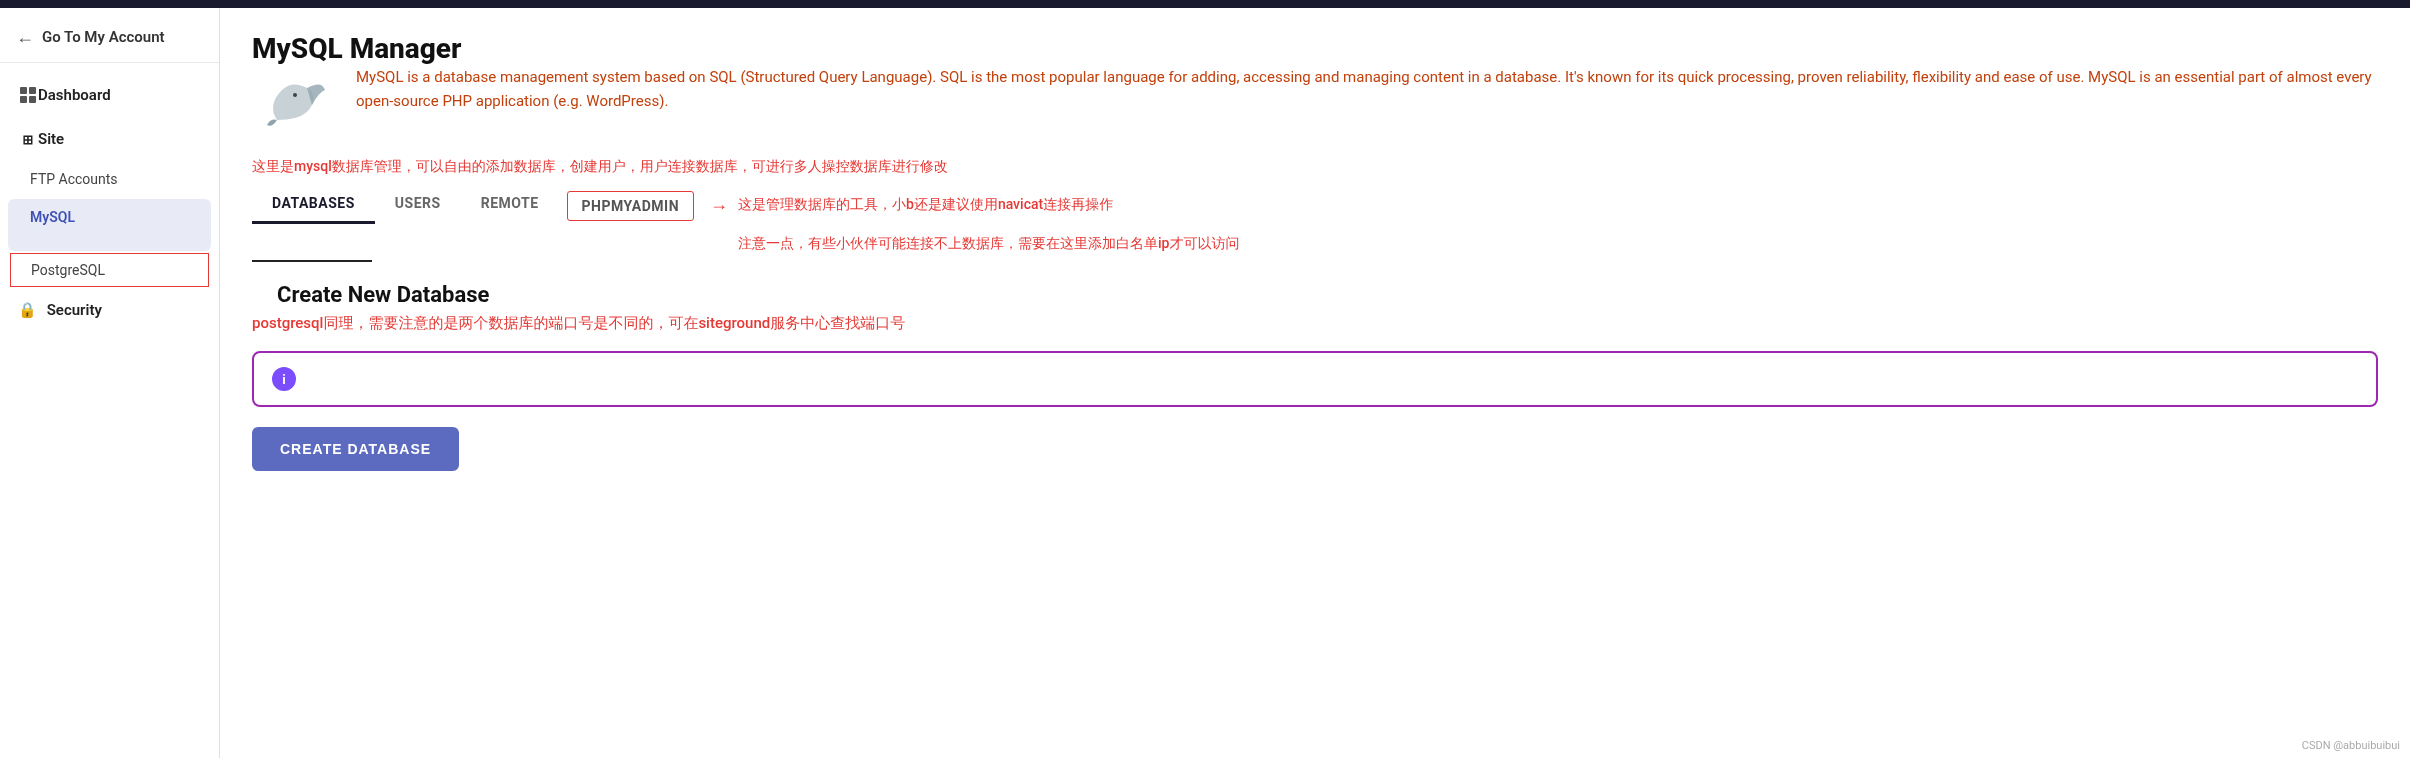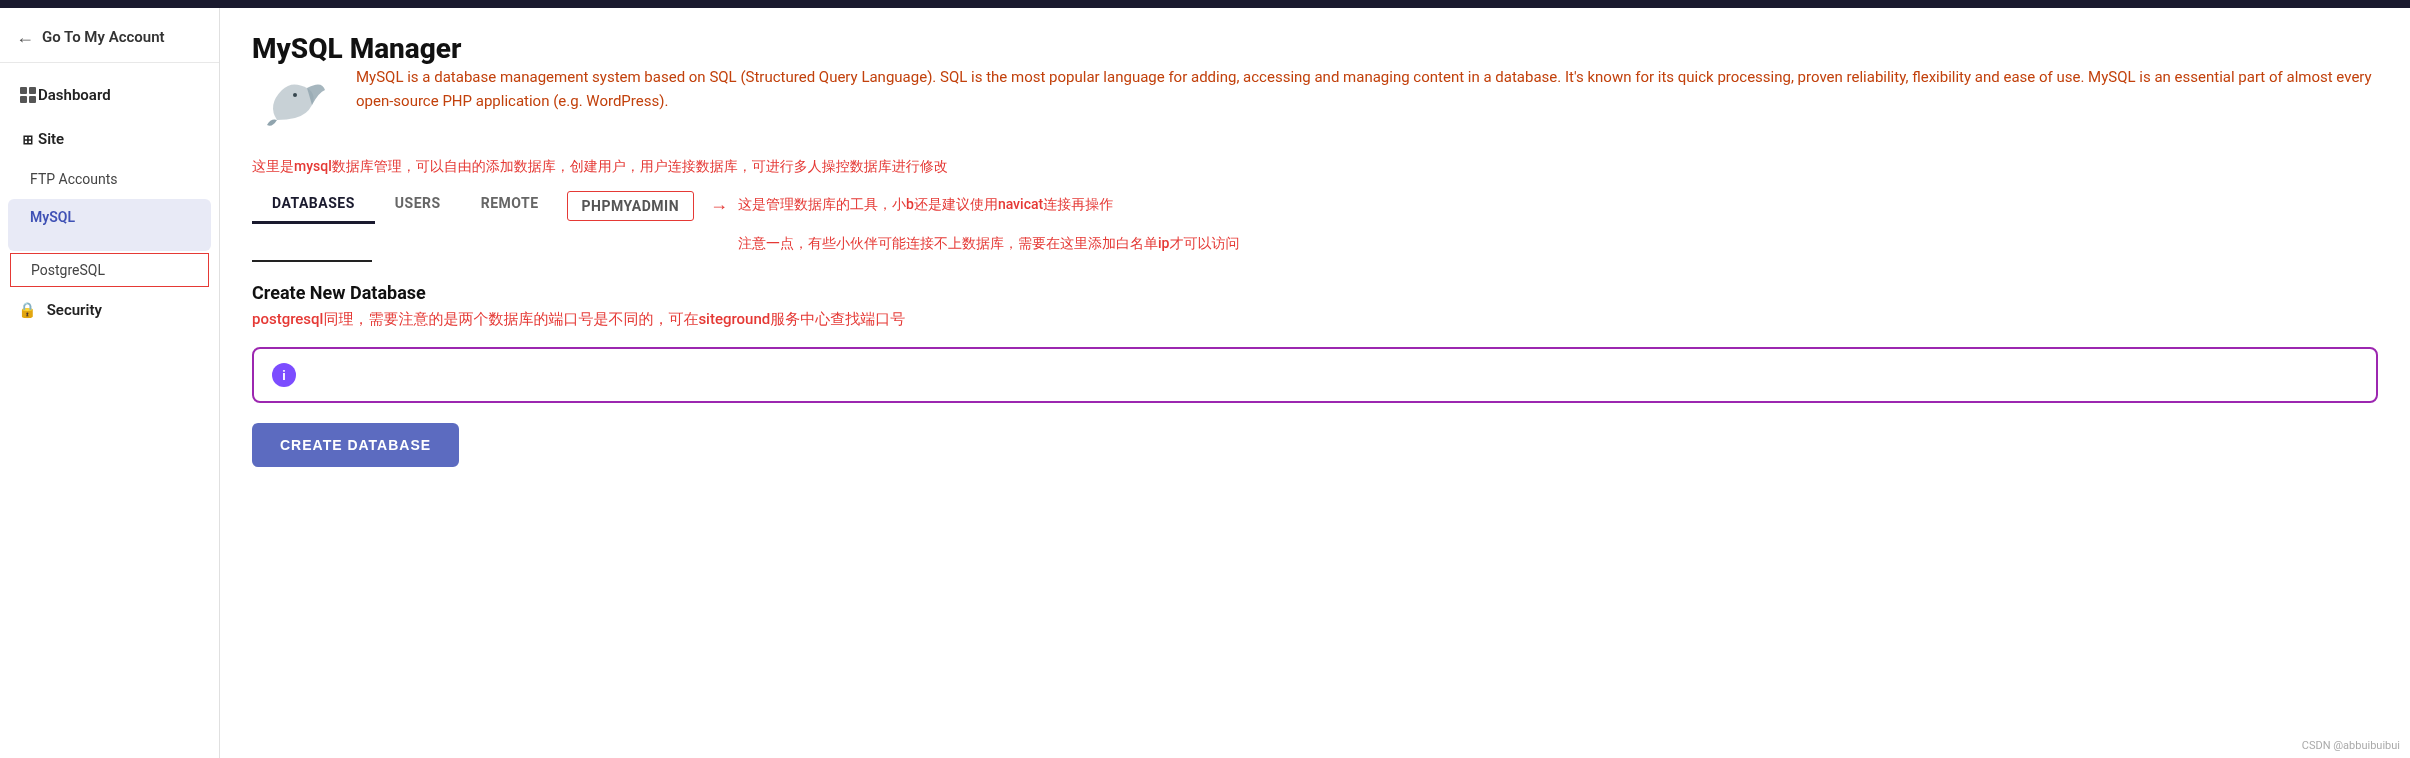--- a/index.html
+++ b/index.html
@@ -170,24 +170,25 @@
       border-radius: 3px;
       padding: 6px 14px;
     }
 
     
     .create-db-section {
       margin-top: 4px;
     }
 
     .create-db-title {
-      font-size: 18px;
+      font-size: 22px;
       font-weight: 700;
       color: #111;
       margin-bottom: 4px;
+      margin-left: 25px;
     }
 
     .annotation-red-large {
       color: #e53935;
       font-size: 15px;
       font-weight: 500;
       margin-bottom: 16px;
       line-height: 1.6;
     }
 

